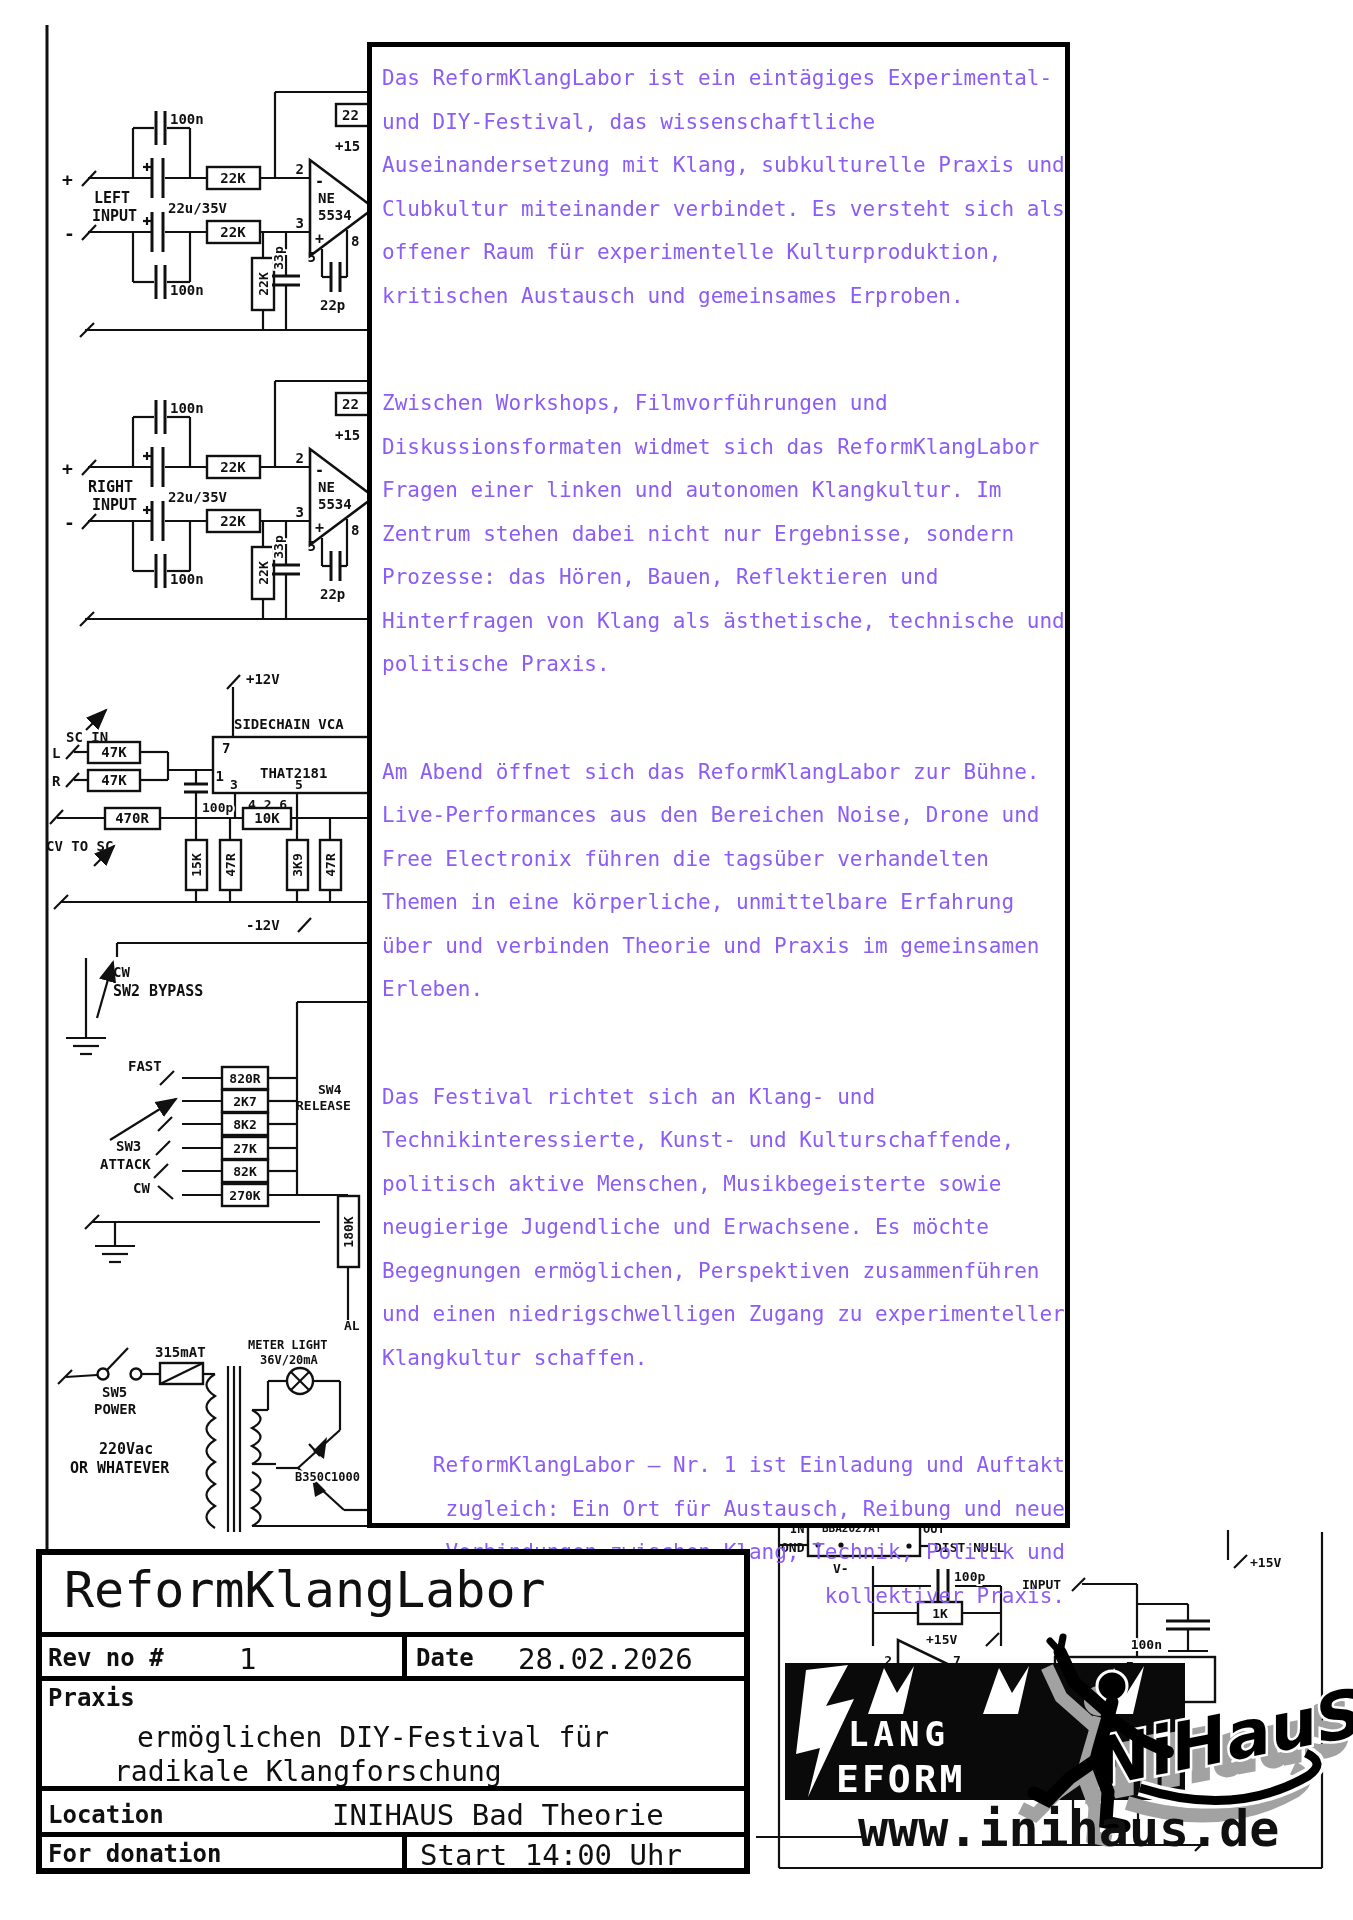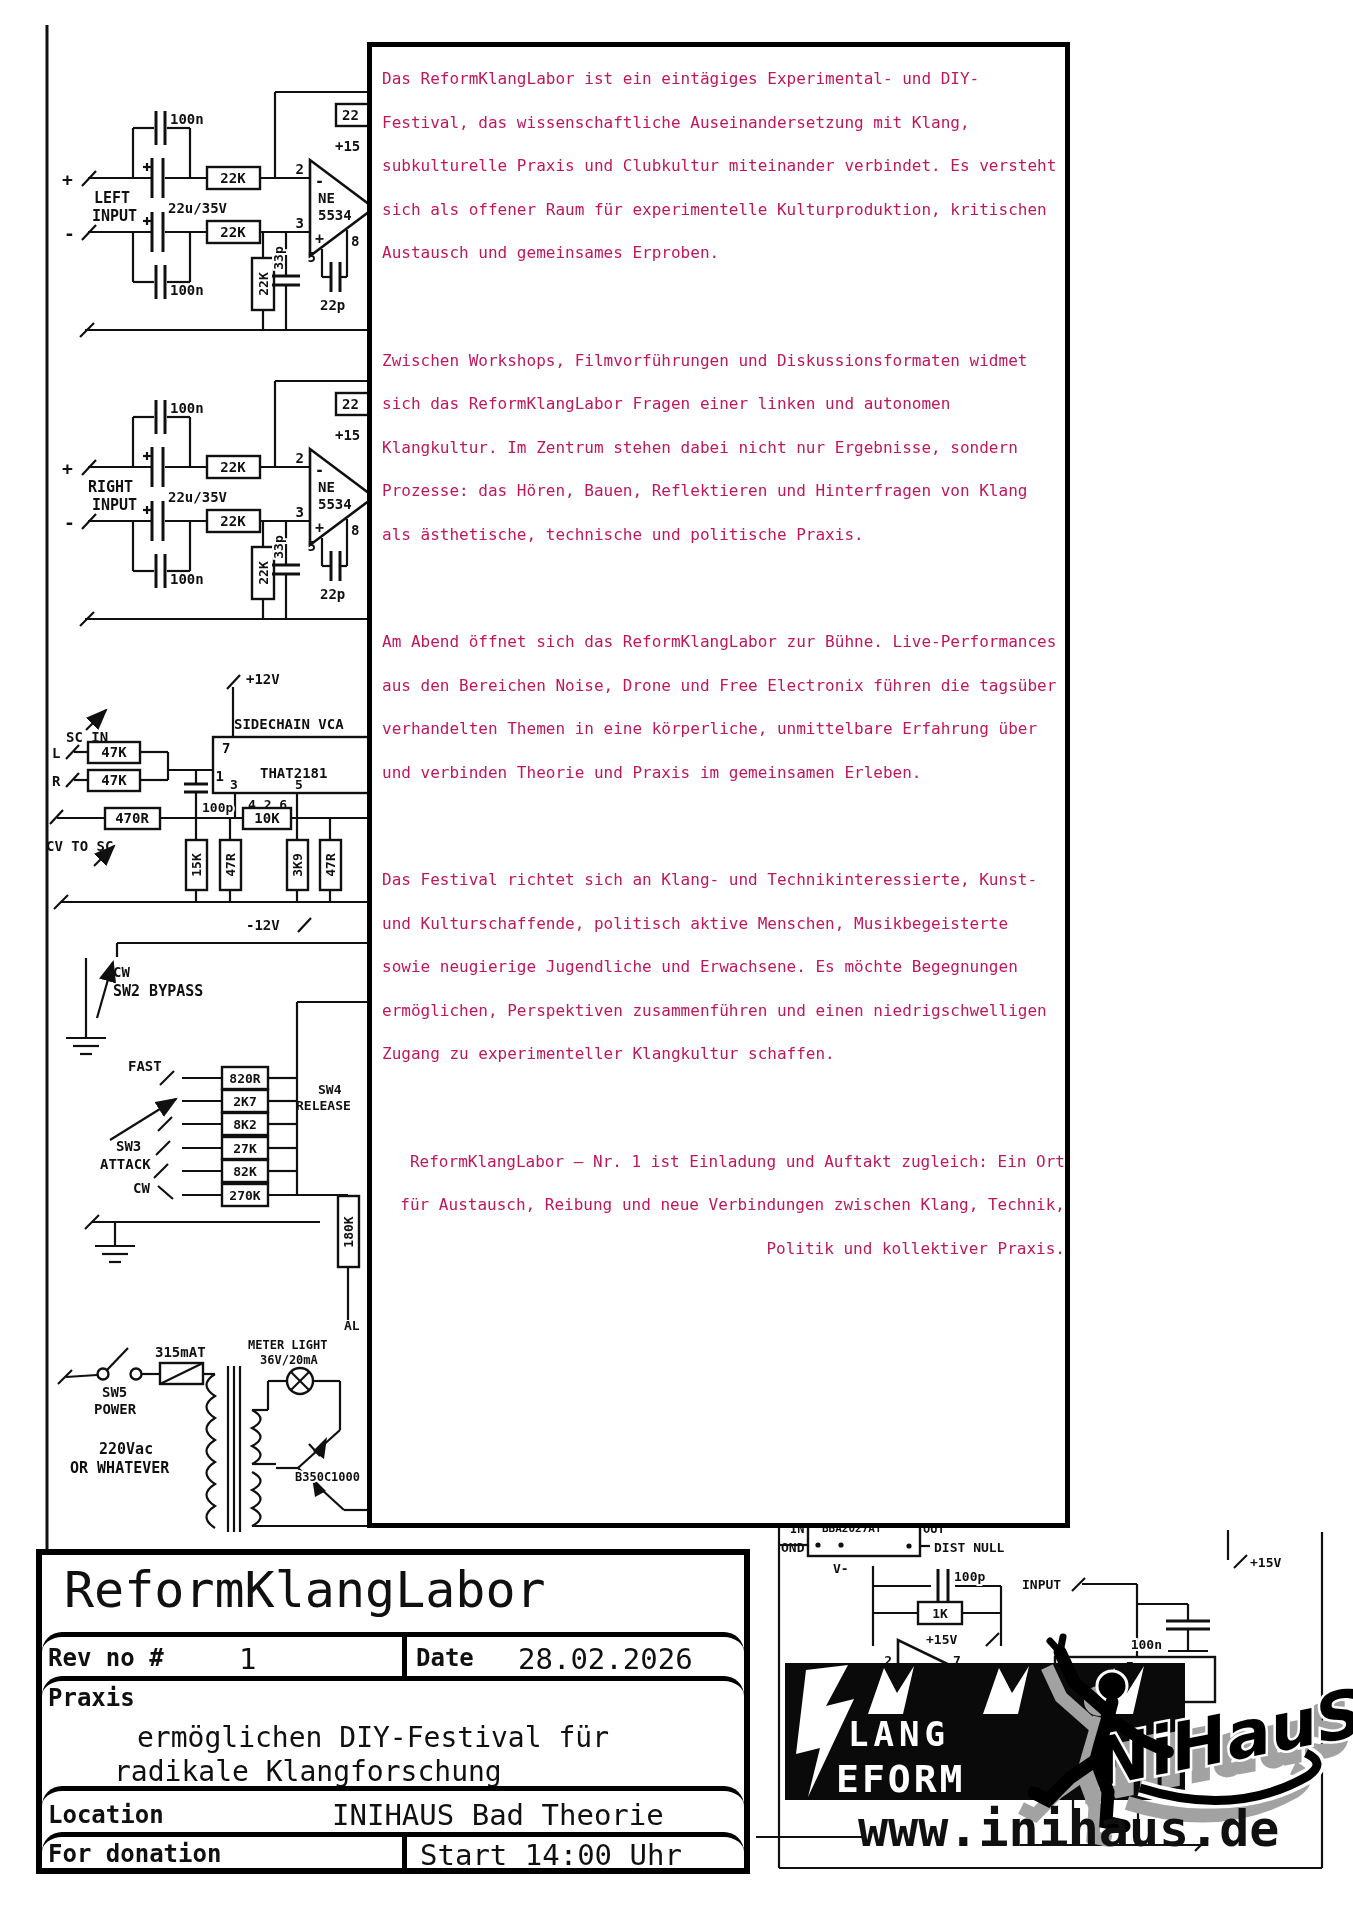--- a/index.html
+++ b/index.html
@@ -16,27 +16,27 @@
   .s11{font-size:11px;} .s12{font-size:12px;} .s13{font-size:13px;}
   .s14{font-size:14px;} .s15{font-size:15px;} .s18{font-size:18px;}
   .halo{stroke:#ffffff;stroke-width:4px;paint-order:stroke;}
   .white{fill:#ffffff;}
   .gray{stroke:#a2a2a2;fill:none;}
   .grayf{fill:#a2a2a2;}
   
   #textpanel{position:absolute;left:367px;top:42px;width:703px;height:1486px;z-index:2;
      background:#ffffff;border:5px solid #000;box-sizing:border-box;
      padding:10px 0 0 10px;}
-  #textpanel p{margin:0 0 64px 0;font-size:16px;line-height:43.5px;
-     font-family:"DejaVu Sans Mono", monospace;color:#be185d;}
+  #textpanel p{margin:0 0 64px 0;font-size:21px;line-height:43.5px;
+     font-family:"DejaVu Sans Mono", monospace;color:#8b5cf6;}
   #textpanel p:last-child{margin-bottom:0;text-align:right;}
   
   #tblock{position:absolute;left:36px;top:1549px;width:714px;height:325px;z-index:2;
      background:#fff;border:6px solid #000;box-sizing:border-box;}
-  #tblock .row{position:absolute;left:0;right:0;border-top:5px solid #000;border-radius:20px;}
+  #tblock .row{position:absolute;left:0;right:0;border-top:5px solid #000;}
   .tb-title{position:absolute;left:0;top:0;width:702px;height:77px;}
   .tb-title span{position:absolute;left:22px;top:6px;font-size:50px;}
   .r2{top:77px;height:44px;}
   .r3{top:121px;height:110px;}
   .r4{top:231px;height:47px;}
   .r5{top:277px;height:35px;}
   .cellL{position:absolute;left:0;top:0;bottom:0;width:360px;}
   .cellR{position:absolute;left:360px;top:0;bottom:0;right:0;border-left:5px solid #000;padding-left:38px;}
   .lbl{font-weight:bold;font-size:24px;}
   .val{font-size:29px;}

